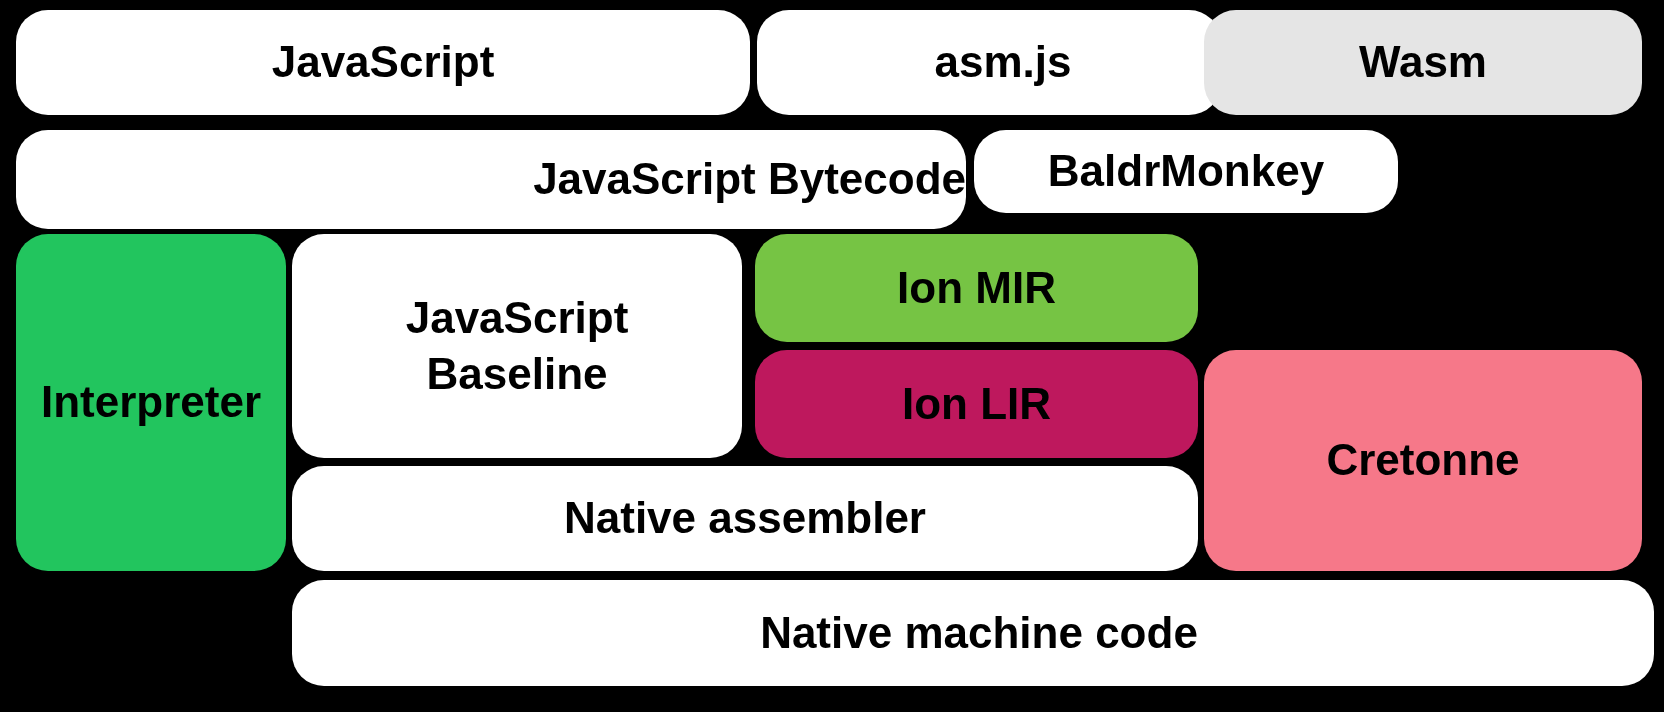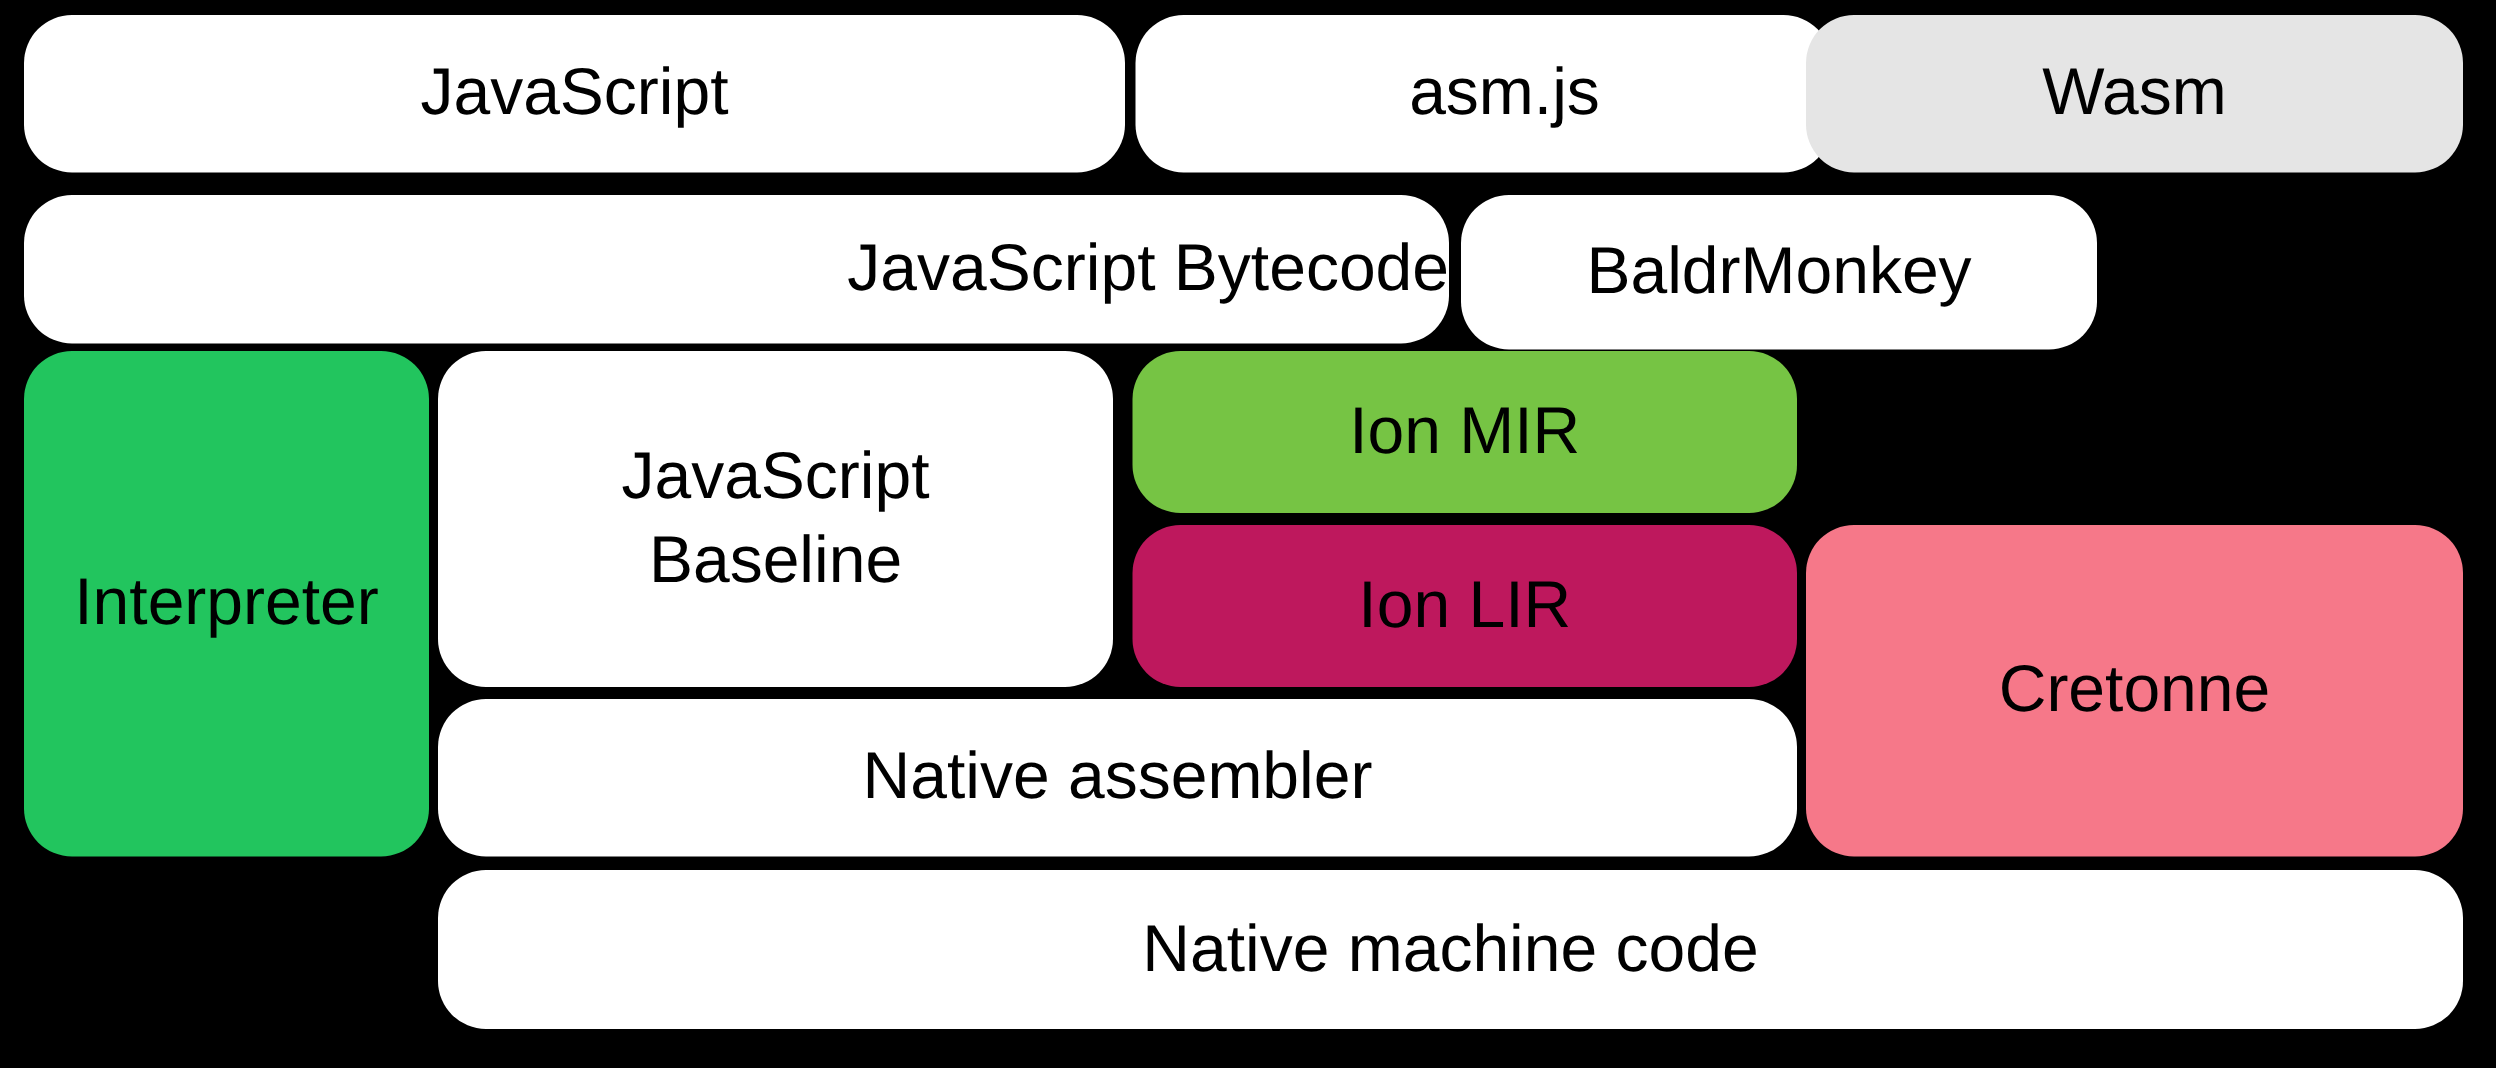--- a/index.html
+++ b/index.html
@@ -23,28 +23,29 @@
     justify-content: center;
     font-size: 44px;
     line-height: 1.28;
     color: #000000;
     text-align: center;
     background: #ffffff; 
   }
   .label {
     display: inline-block;
     text-align: center;
+    font-weight: bold;
   }
 
   
   #node-javascript          { left: 16px;   top: 10px;  width: 734px;  height: 105px; }
   #node-asmjs               { left: 757px;  top: 10px;  width: 436px;  height: 105px; }
   #node-wasm                { left: 1204px; top: 10px;  width: 438px;  height: 105px; }
   #node-bytecode            { left: 16px;   top: 130px; width: 950px;  height: 99px;  }
-  #node-baldrmonkey         { left: 974px;  top: 130px; width: 424px;  height: 103px;  }
+  #node-baldrmonkey         { left: 974px;  top: 130px; width: 424px;  height: 83px;  }
   #node-interpreter         { left: 16px;   top: 234px; width: 270px;  height: 337px; }
   #node-baseline            { left: 292px;  top: 234px; width: 450px;  height: 224px; }
   #node-ion-mir             { left: 755px;  top: 234px; width: 443px;  height: 108px; }
   #node-ion-lir             { left: 755px;  top: 350px; width: 443px;  height: 108px; }
   #node-cretonne            { left: 1204px; top: 350px; width: 438px;  height: 221px; }
   #node-macro-assembler     { left: 292px;  top: 466px; width: 906px;  height: 105px; }
   #node-native-machine-code { left: 292px;  top: 580px; width: 1350px; height: 106px; }
 
   
   #node-baseline .label { max-width: 300px; }
@@ -91,17 +92,17 @@
   </div>
 
   <div class="node" id="node-cretonne" style="background: rgb(246, 120, 137);">
     <span class="label">Cretonne</span>
   </div>
 
   <div class="node" id="node-macro-assembler" style="background: rgb(255, 255, 255);">
     <span class="label">Native assembler</span>
   </div>
 
-  <div class="node" id="node-native-machine-code" style="background: rgb(255, 255, 255);">
+  <div class="node" id="node-native-machine-code" style="background: rgb(255, 255, 255); padding-left: 12px;">
     <span class="label">Native machine code</span>
   </div>
 
 </div>
 
 </body></html>

